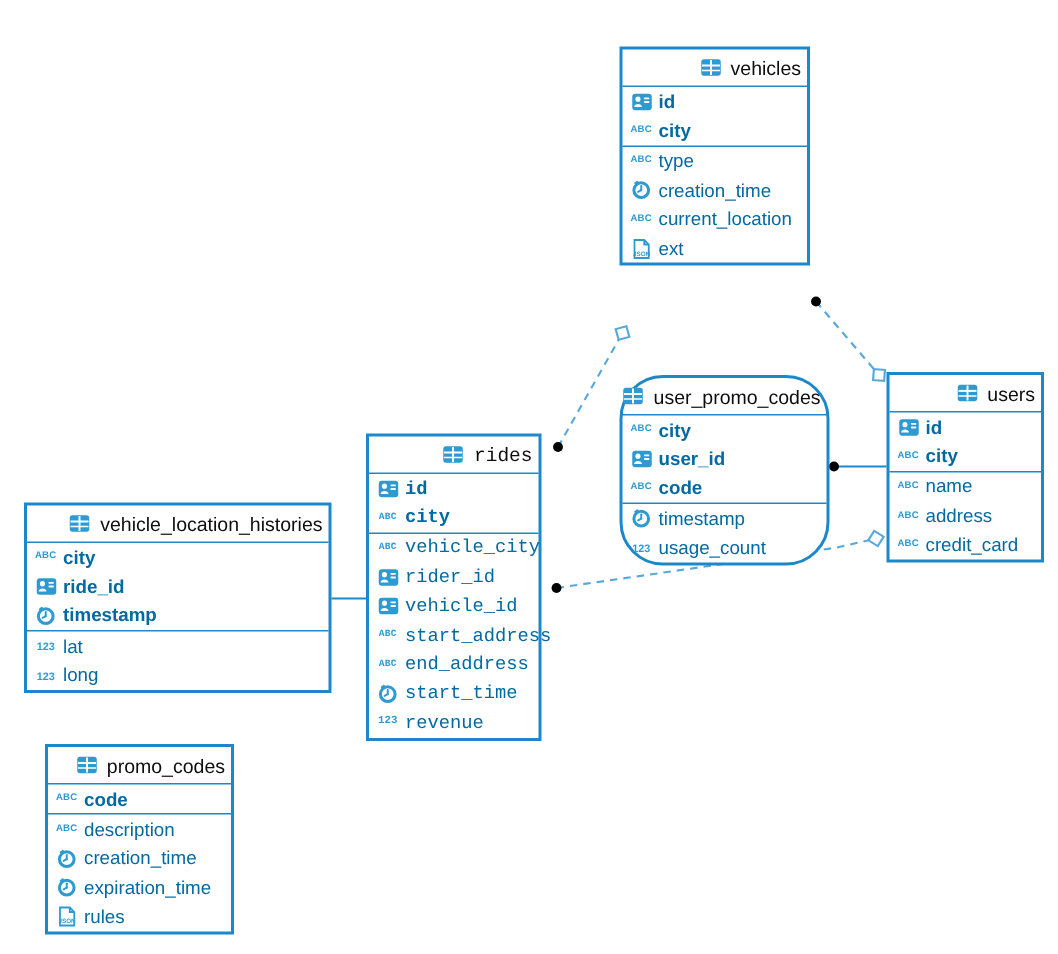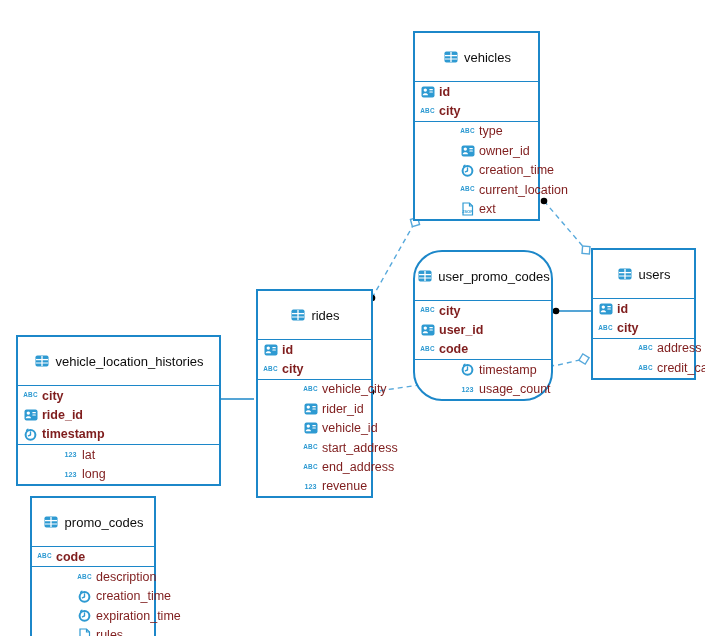--- a/index.html
+++ b/index.html
@@ -5,31 +5,31 @@
   html,body{margin:0;padding:0;background:#ffffff;}
   #erd-canvas{
     position:relative;width:705px;height:636px;background:#ffffff;overflow:hidden;
     font-family:"Liberation Sans",sans-serif;
   }
   #relations-layer{position:absolute;left:0;top:0;width:705px;height:636px;pointer-events:none;}
   .erd-table{
     position:absolute;background:#ffffff;border:2px solid #1c87c9;box-sizing:border-box;
   }
   .erd-header{
-    height:24px;display:flex;align-items:center;justify-content:center;gap:5px;
-    border-bottom:1.5px solid #1c87c9;padding:12px 4px;white-space:nowrap;
+    height:24px;display:flex;align-items:center;justify-content:flex-end;gap:5px;
+    border-bottom:1.5px solid #1c87c9;padding:0 4px;white-space:nowrap;
   }
   .erd-title{font-size:13px;color:#0d0d0d;}
   .erd-section{padding:0;}
-  .erd-section.cols{border-top:1.5px solid #1c87c9;padding-left:40px;}
+  .erd-section.cols{border-top:1.5px solid #1c87c9;}
   .erd-row{
     height:19.4px;display:flex;align-items:center;gap:3px;padding-left:4px;
     white-space:nowrap;box-sizing:border-box;
   }
-  .erd-row .lbl{font-size:12.5px;color:#7f1d1d;}
+  .erd-row .lbl{font-size:12.5px;color:#0369a1;}
   .erd-row.key .lbl{font-weight:bold;}
   .ic{width:17px;min-width:17px;display:flex;align-items:center;justify-content:center;}
   .txt-icon{font-weight:bold;color:#2e9ad2;font-size:6.4px;letter-spacing:.2px;line-height:1;}
   .txt-icon.num{font-size:7.2px;letter-spacing:0;}
   svg{display:block;}
 </style>
 </head>
 <body>
 
 <div id="erd-canvas">
@@ -93,32 +93,20 @@
         </div>
         <div class="erd-section cols">
           <div class="erd-row">
             <span class="ic">
               <span class="txt-icon">ABC</span>
             </span>
             <span class="lbl">type</span>
           </div>
           <div class="erd-row">
             <span class="ic">
-              <svg width="14" height="12" viewBox="0 0 14 12">
-       <rect x="0.5" y="0.5" width="13" height="11" rx="2" fill="#2e9ad2"></rect>
-       <circle cx="4.3" cy="4.1" r="1.7" fill="#fff"></circle>
-       <path d="M1.7 9.3 C1.9 6.7 6.8 6.7 7 9.3 Z" fill="#fff"></path>
-       <rect x="8.3" y="3" width="3.6" height="1.2" rx="0.5" fill="#fff"></rect>
-       <rect x="8.3" y="5.4" width="3.6" height="1.2" rx="0.5" fill="#fff"></rect>
-     </svg>
-            </span>
-            <span class="lbl">owner_id</span>
-          </div>
-          <div class="erd-row">
-            <span class="ic">
               <svg width="13" height="13" viewBox="0 0 13 13">
        <circle cx="6.5" cy="6.8" r="4.9" fill="#fff" stroke="#2e9ad2" stroke-width="2"></circle>
        <line x1="6.5" y1="6.8" x2="6.5" y2="3.9" stroke="#2e9ad2" stroke-width="1.3" stroke-linecap="round"></line>
        <line x1="6.5" y1="6.8" x2="4.4" y2="7.9" stroke="#2e9ad2" stroke-width="1.3" stroke-linecap="round"></line>
        <line x1="2.6" y1="2.2" x2="3.9" y2="1.2" stroke="#2e9ad2" stroke-width="1.4" stroke-linecap="round"></line>
      </svg>
             </span>
             <span class="lbl">creation_time</span>
           </div>
           <div class="erd-row">
@@ -227,31 +215,37 @@
               <span class="txt-icon">ABC</span>
             </span>
             <span class="lbl">city</span>
           </div>
         </div>
         <div class="erd-section cols">
           <div class="erd-row">
             <span class="ic">
               <span class="txt-icon">ABC</span>
             </span>
+            <span class="lbl">name</span>
+          </div>
+          <div class="erd-row">
+            <span class="ic">
+              <span class="txt-icon">ABC</span>
+            </span>
             <span class="lbl">address</span>
           </div>
           <div class="erd-row">
             <span class="ic">
               <span class="txt-icon">ABC</span>
             </span>
             <span class="lbl">credit_card</span>
           </div>
         </div>
       </div>
-      <div class="erd-table" style="left: 256px; top: 289px; width: 117px;">
+      <div class="erd-table" style="left: 244px; top: 289px; width: 117px; font-family: Liberation Mono, monospace;">
         <div class="erd-header">
           <span class="ic">
             <svg width="14" height="12" viewBox="0 0 14 12">
        <rect x="0.5" y="0.5" width="13" height="11" rx="1.8" fill="#2e9ad2"></rect>
        <line x1="1" y1="4.6" x2="13" y2="4.6" stroke="#fff" stroke-width="1.3"></line>
        <line x1="7" y1="1" x2="7" y2="11" stroke="#fff" stroke-width="1.3"></line>
        <line x1="1" y1="8" x2="13" y2="8" stroke="#fff" stroke-width="1"></line>
      </svg>
           </span>
           <span class="erd-title">rides</span>
@@ -311,20 +305,31 @@
             <span class="ic">
               <span class="txt-icon">ABC</span>
             </span>
             <span class="lbl">start_address</span>
           </div>
           <div class="erd-row">
             <span class="ic">
               <span class="txt-icon">ABC</span>
             </span>
             <span class="lbl">end_address</span>
+          </div>
+          <div class="erd-row">
+            <span class="ic">
+              <svg width="13" height="13" viewBox="0 0 13 13">
+       <circle cx="6.5" cy="6.8" r="4.9" fill="#fff" stroke="#2e9ad2" stroke-width="2"></circle>
+       <line x1="6.5" y1="6.8" x2="6.5" y2="3.9" stroke="#2e9ad2" stroke-width="1.3" stroke-linecap="round"></line>
+       <line x1="6.5" y1="6.8" x2="4.4" y2="7.9" stroke="#2e9ad2" stroke-width="1.3" stroke-linecap="round"></line>
+       <line x1="2.6" y1="2.2" x2="3.9" y2="1.2" stroke="#2e9ad2" stroke-width="1.4" stroke-linecap="round"></line>
+     </svg>
+            </span>
+            <span class="lbl">start_time</span>
           </div>
           <div class="erd-row">
             <span class="ic">
               <span class="txt-icon num">123</span>
             </span>
             <span class="lbl">revenue</span>
           </div>
         </div>
       </div>
       <div class="erd-table" style="left: 16px; top: 335px; width: 205px;">

